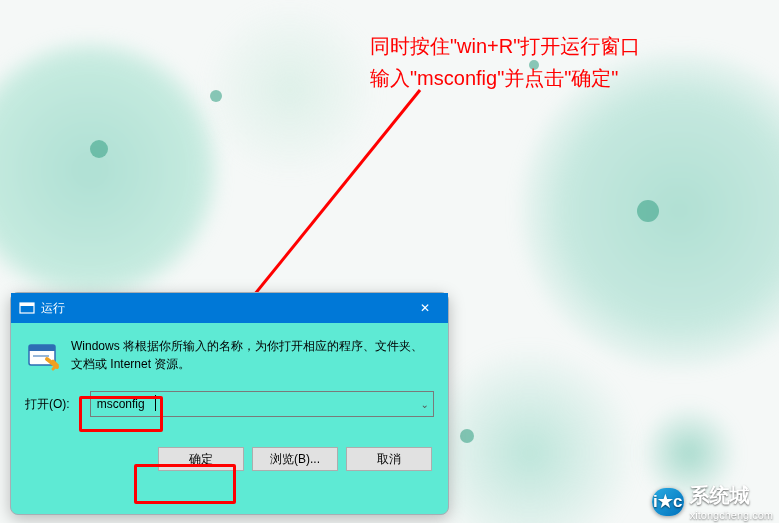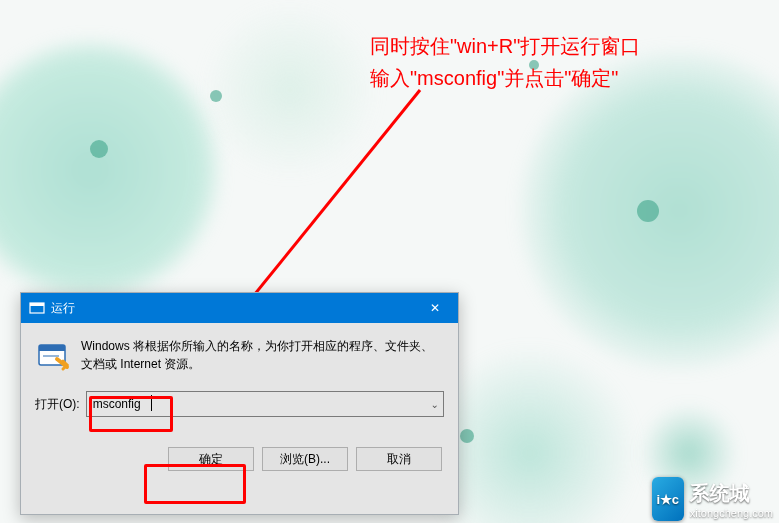--- a/index.html
+++ b/index.html
@@ -19,50 +19,50 @@
 .d4{width:10px;height:10px;right:240px;top:60px}
 .d5{width:14px;height:14px;left:460px;bottom:80px}
 
 
 .instructions{position:absolute;left:370px;top:30px;color:#ff0000;font-size:20px;line-height:1.6}
 
 
 .arrow{position:absolute;left:0;top:0;pointer-events:none}
 
 
-.dialog{position:absolute;left:20px;top:292px;width:437px;height:221px;background:#e5e5e5;border:1px solid #a7aeb4;box-shadow:0 4px 16px rgba(0,0,0,.25);border-radius:0}
+.dialog{position:absolute;left:10px;top:292px;width:437px;height:221px;background:#5eead4;border:1px solid #a7aeb4;box-shadow:0 4px 16px rgba(0,0,0,.25);border-radius:8px}
 .titlebar{height:30px;background:#0078d7;display:flex;align-items:center;padding-left:8px;color:#fff;font-size:12px}
 .titleicon{width:16px;height:16px;margin-right:6px;display:flex;align-items:center;justify-content:center}
 .titlebar .spacer{flex:1}
 .closebtn{width:46px;height:30px;display:flex;align-items:center;justify-content:center;color:#fff;font-size:12px;cursor:pointer}
 
 .body{padding:14px 14px 12px 14px}
 .row1{display:flex;gap:10px}
 .runicon{width:36px;height:36px;flex:none;display:flex;align-items:center;justify-content:center}
 .desc{font-size:12px;color:#000;line-height:1.5}
 
 .row2{display:flex;align-items:center;margin-top:18px}
-.label{font-size:12px;margin-right:6px}
+.label{font-size:12px;margin-right:20px}
 .combo{flex:1;height:24px;border:1px solid #7a7a7a;position:relative;display:flex;align-items:center}
 .combo input{border:0;outline:0;width:100%;height:100%;padding:0 22px 0 6px;font-size:12px;font-family:inherit;background:transparent}
 .combo .chev{position:absolute;right:4px;top:50%;transform:translateY(-50%);font-size:10px;color:#555;pointer-events:none}
 
 .caret{position:absolute;left:64px;top:3px;width:1px;height:16px;background:#000;animation:blink 1s step-end infinite}
 @keyframes blink{50%{opacity:0}}
 
 .buttons{display:flex;justify-content:flex-end;gap:8px;padding:18px 16px 14px 0}
 .btn{min-width:86px;height:24px;border:1px solid #adadad;background:#e1e1e1;font-size:12px;font-family:inherit;cursor:pointer;padding:0 10px}
 
 
 .hl{position:absolute;border:3px solid #ff0000;pointer-events:none;border-radius:2px}
 
 
 .wm{position:absolute;right:6px;bottom:2px;display:flex;align-items:center;gap:6px;font-size:13px;color:#fff;text-shadow:0 1px 2px rgba(0,0,0,.6);font-family:"Segoe UI",sans-serif}
 .wm .cn{font-size:20px;font-family:"KaiTi","STKaiti",serif;font-weight:bold}
-.wmlogo{width:32px;height:44px;border-radius:6px;background:linear-gradient(135deg,#29abe2,#0071bc);display:flex;align-items:center;justify-content:center;color:#fff;font-weight:bold;font-size:13px;box-shadow:0 1px 4px rgba(0,0,0,.4)}
+.wmlogo{width:32px;height:28px;border-radius:15px;background:linear-gradient(135deg,#29abe2,#0071bc);display:flex;align-items:center;justify-content:center;color:#fff;font-weight:bold;font-size:17px;box-shadow:0 1px 4px rgba(0,0,0,.4)}
 </style>
 </head>
 <body>
 
 <div class="bg">
   <div class="blob b1"></div>
     <div class="blob b2"></div>
     <div class="blob b3"></div>
     <div class="blob b4"></div>
     <div class="blob b5"></div>

